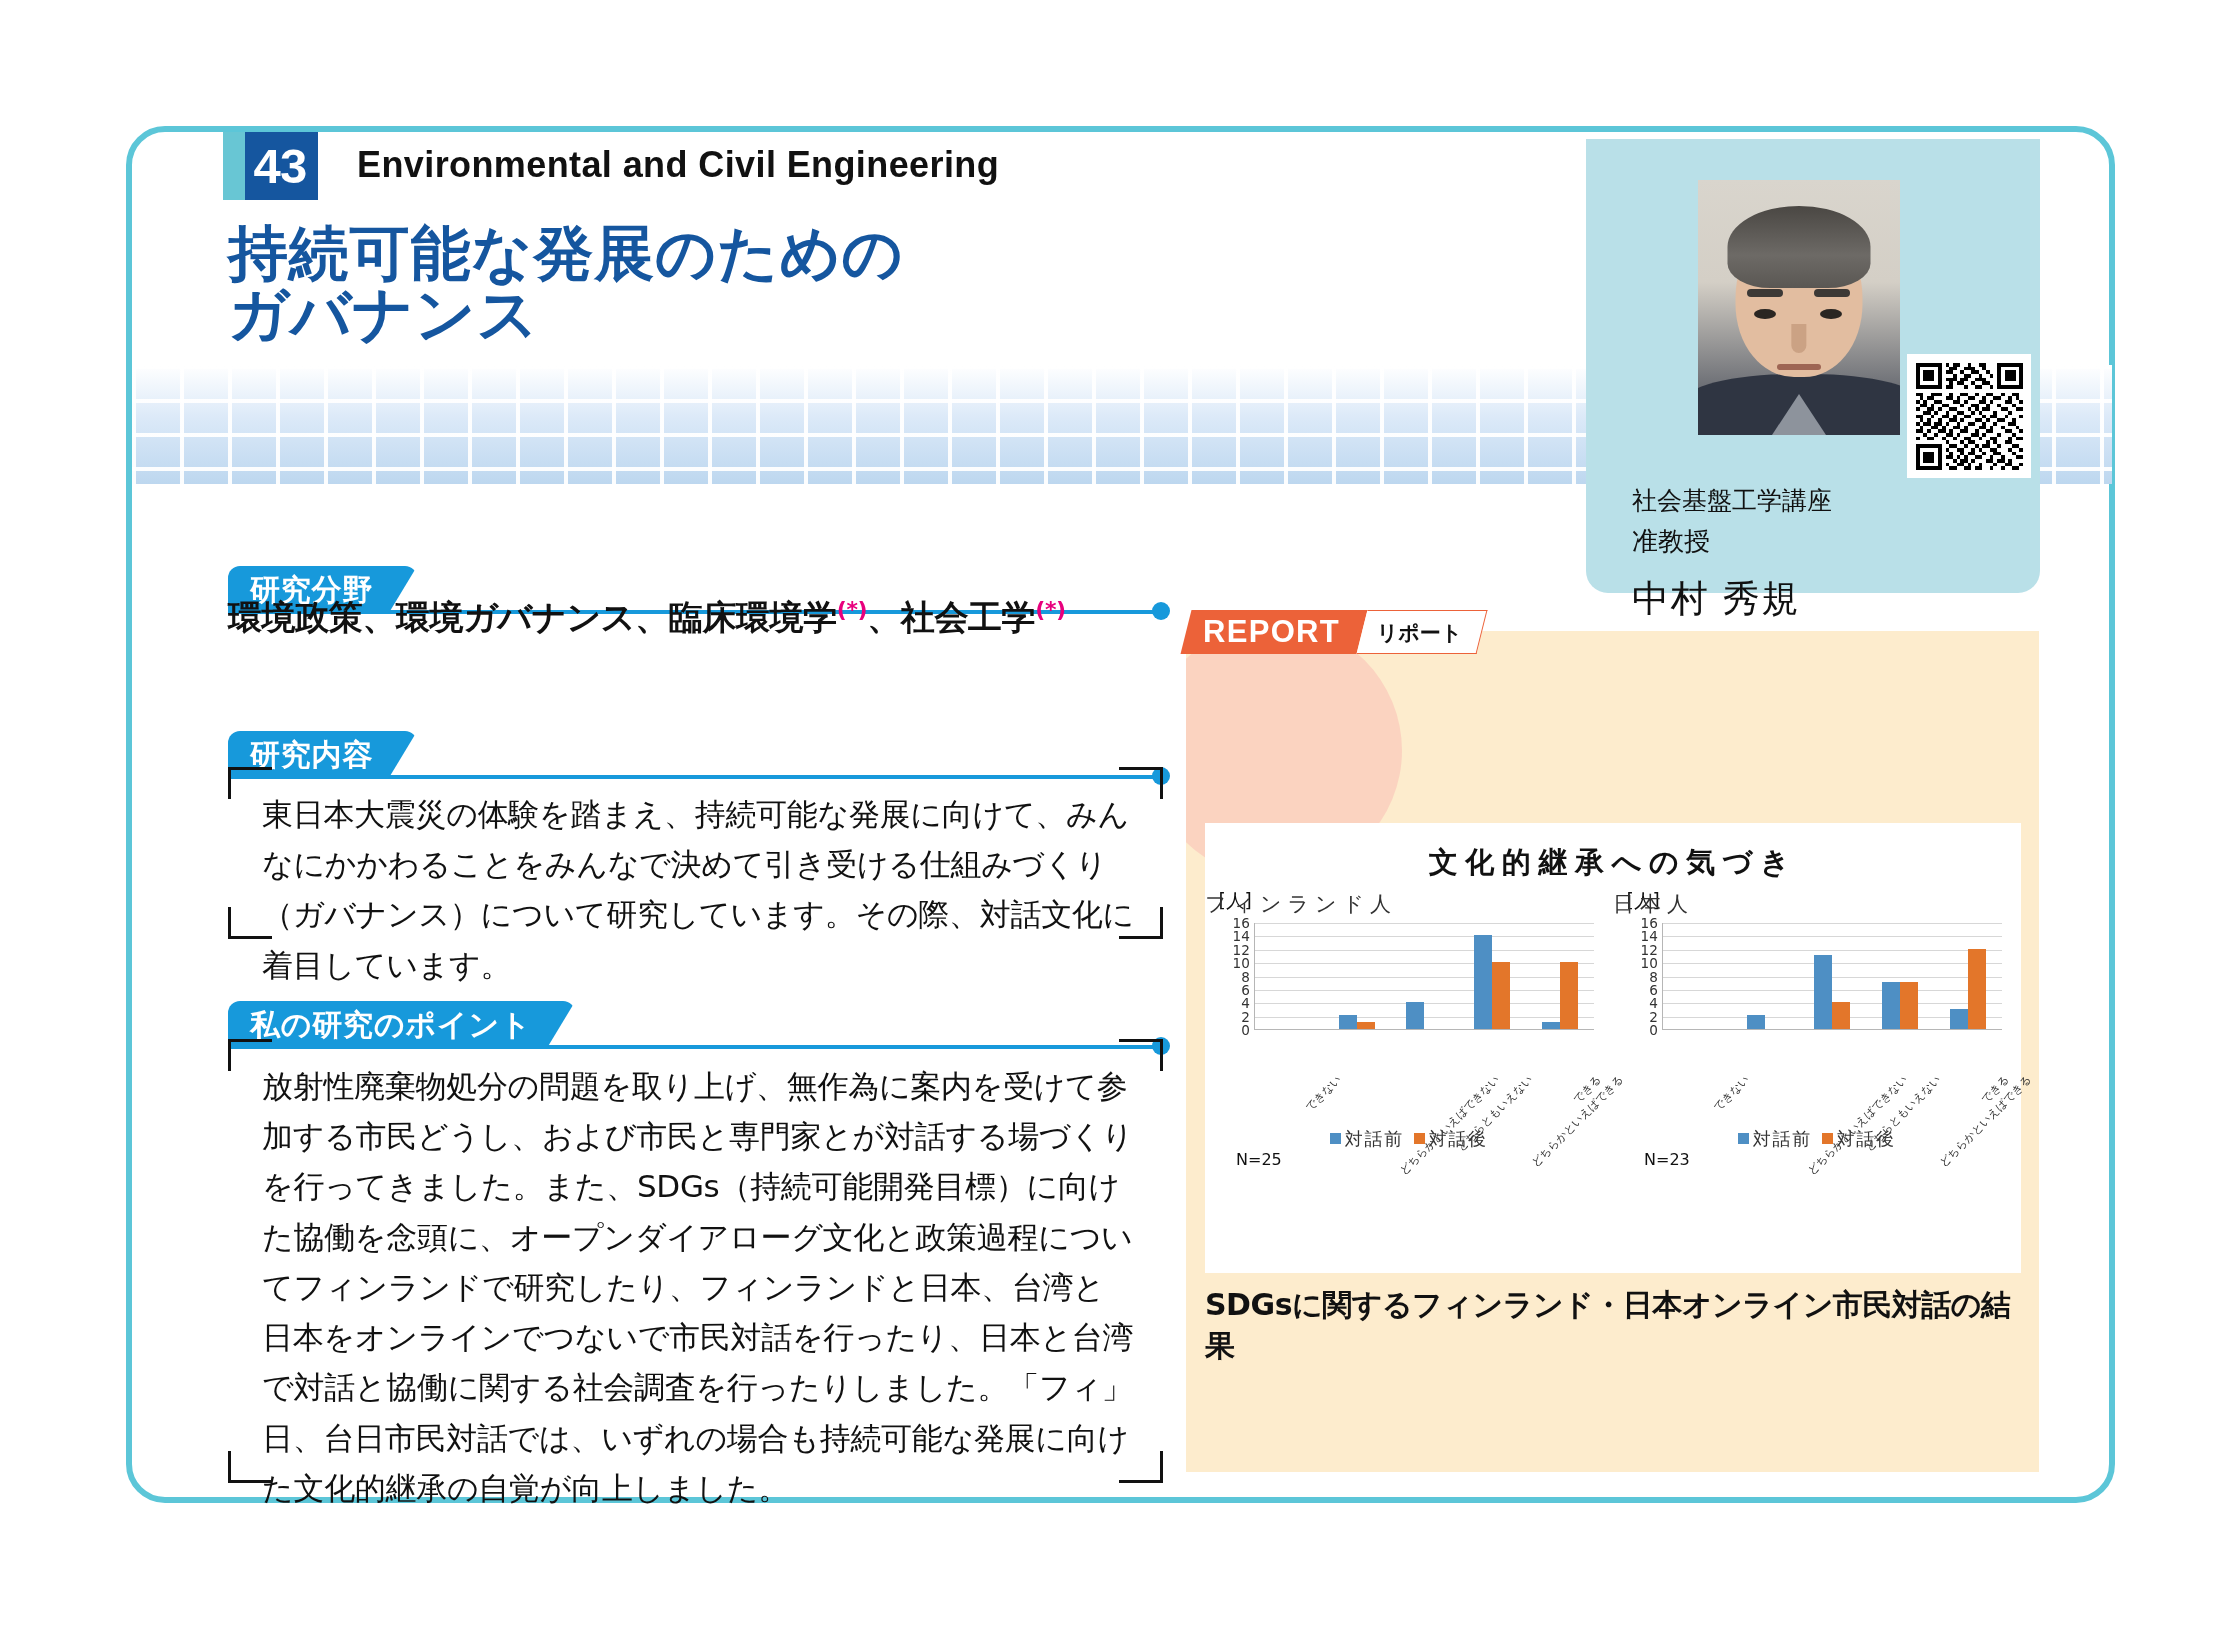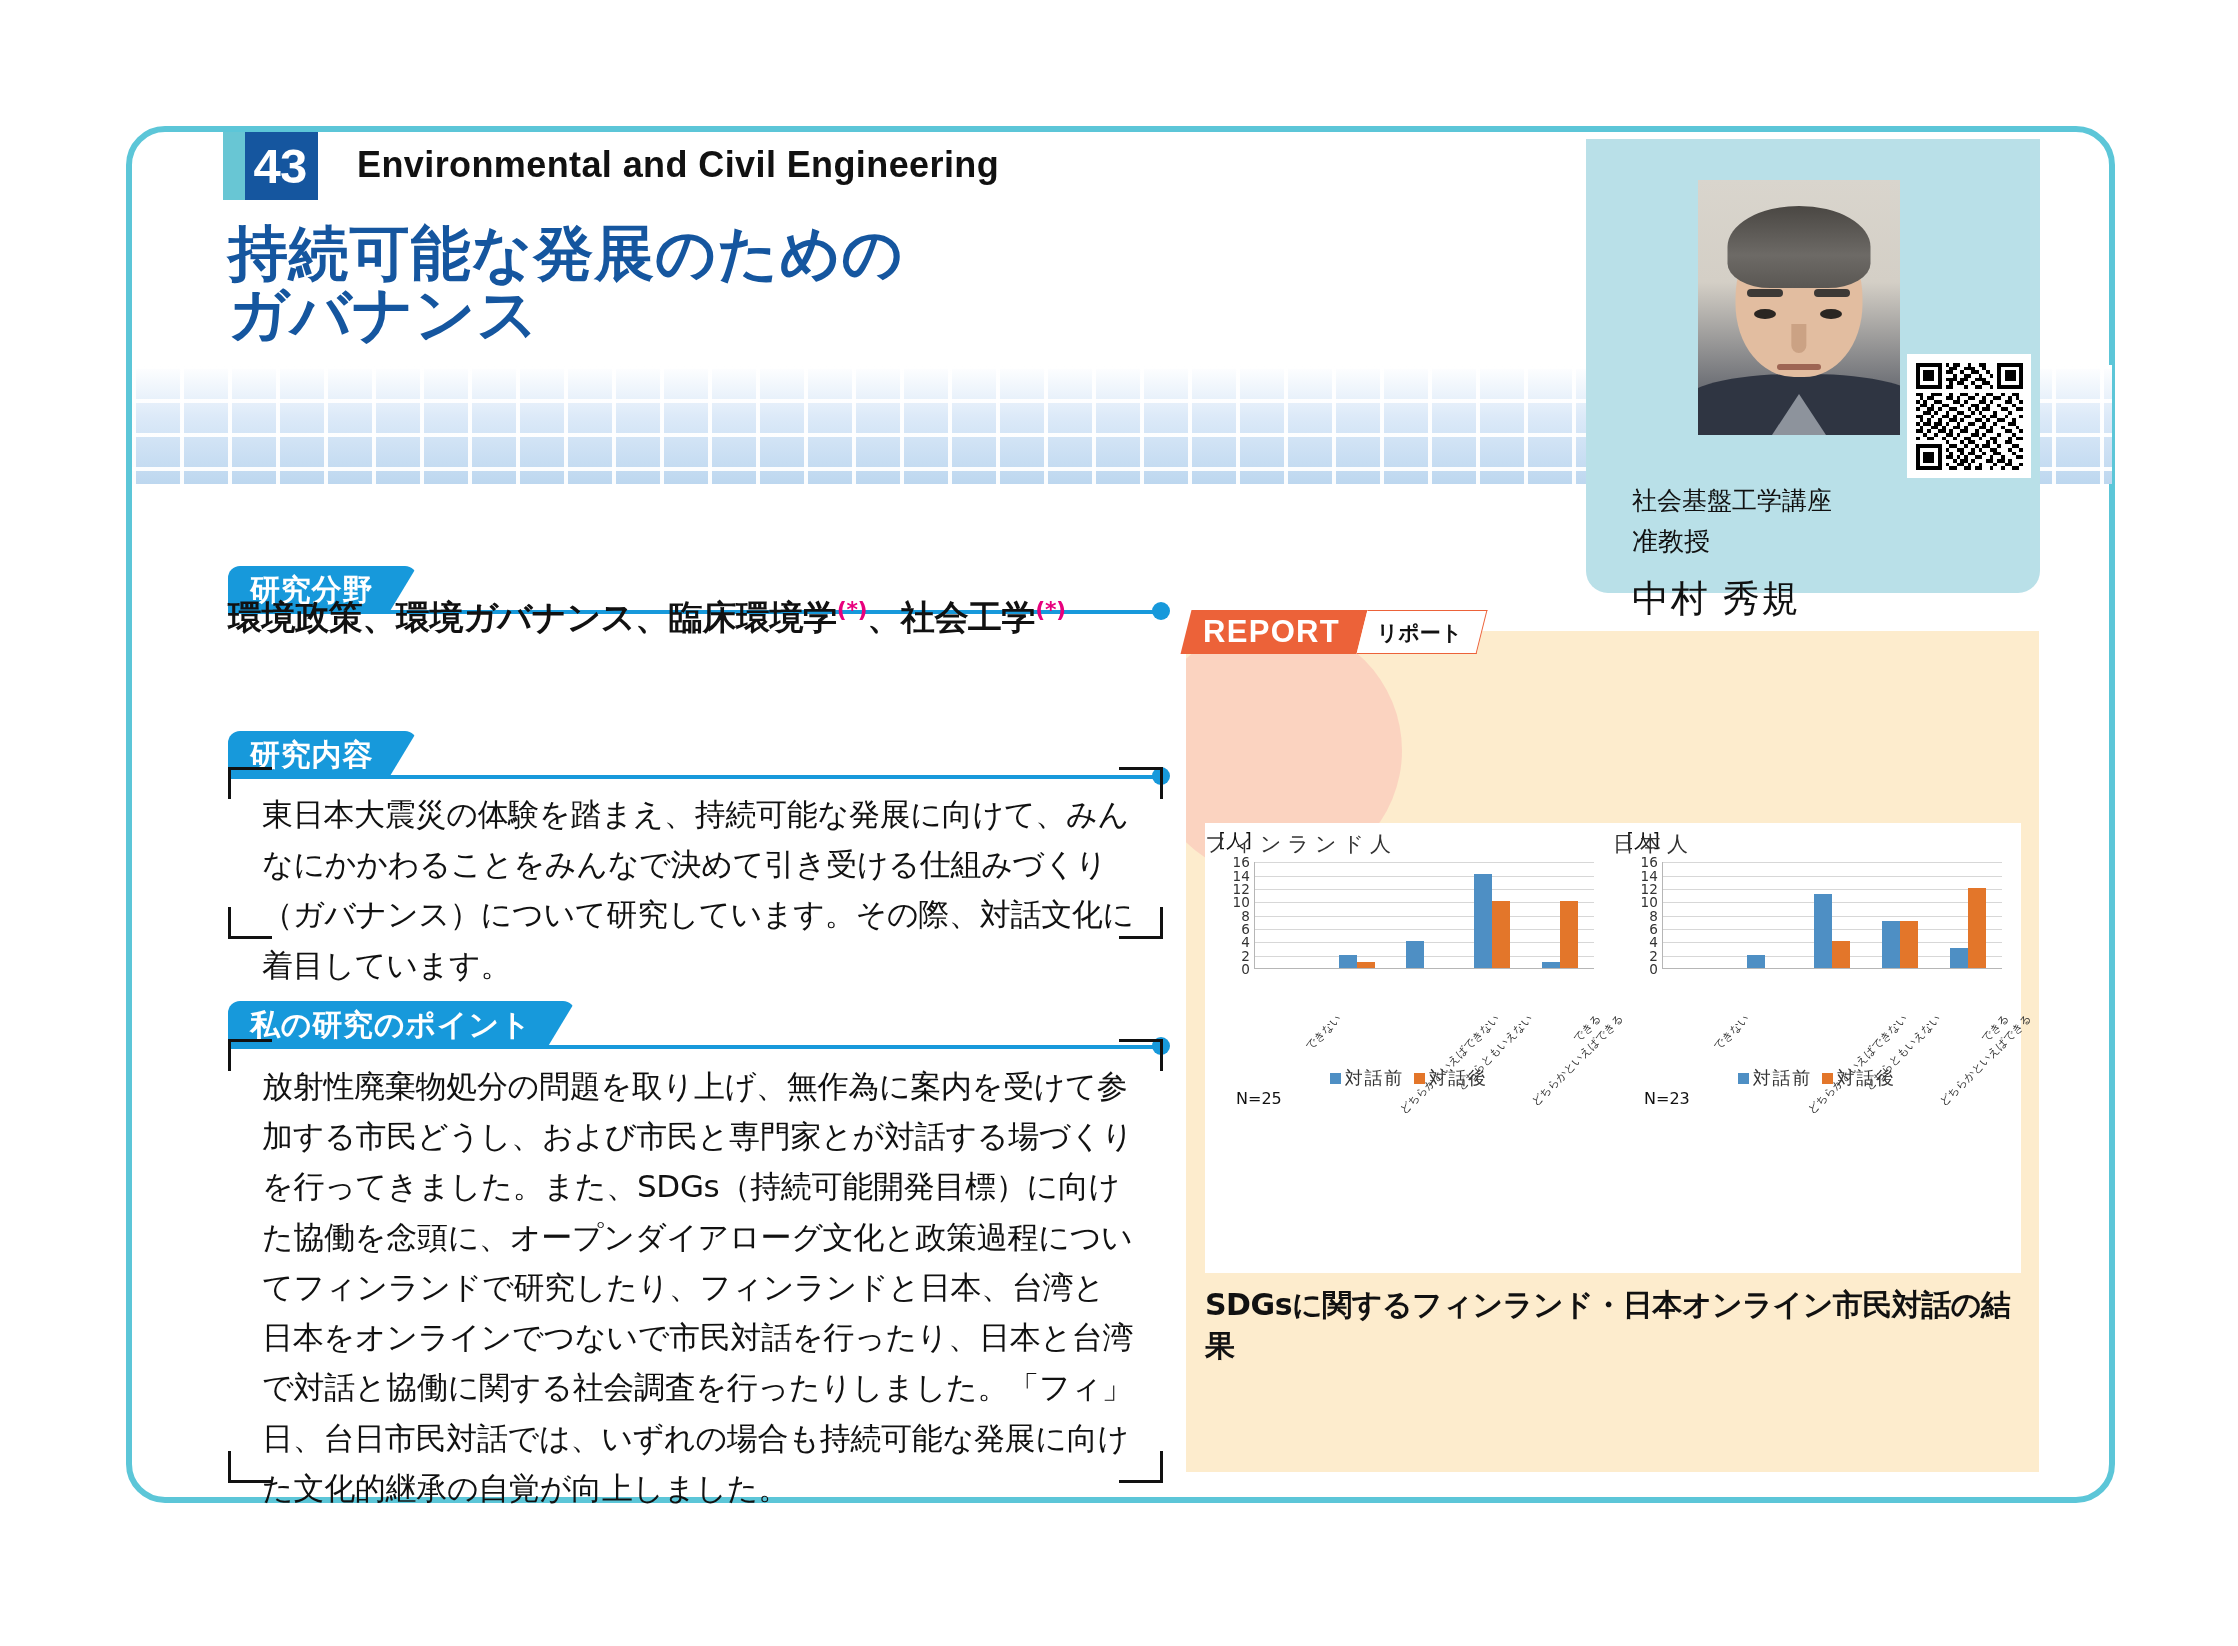--- a/index.html
+++ b/index.html
@@ -645,20 +645,21 @@
 
 <div id="report-panel">
   <div id="report-blob"></div>
 </div>
 <div id="report-tab">
   <div class="rpt"><span>REPORT</span></div>
   <div class="jp"><span>リポート</span></div>
 </div>
 
 <div id="chart-card">
+  <div id="chart-title">文化的継承への気づき</div>
   <div class="charts-row" id="charts-row">
       <div class="chart-col">
         <div class="unit-label">[人]</div>
         <div class="chart-subtitle">フィンランド人</div>
         <div class="plot">
           <div class="ytick" style="top: 107px;">0</div>
           <div class="grid-line" style="top: 94px;"></div>
           <div class="ytick" style="top: 94px;">2</div>
           <div class="grid-line" style="top: 80px;"></div>
           <div class="ytick" style="top: 80px;">4</div>

